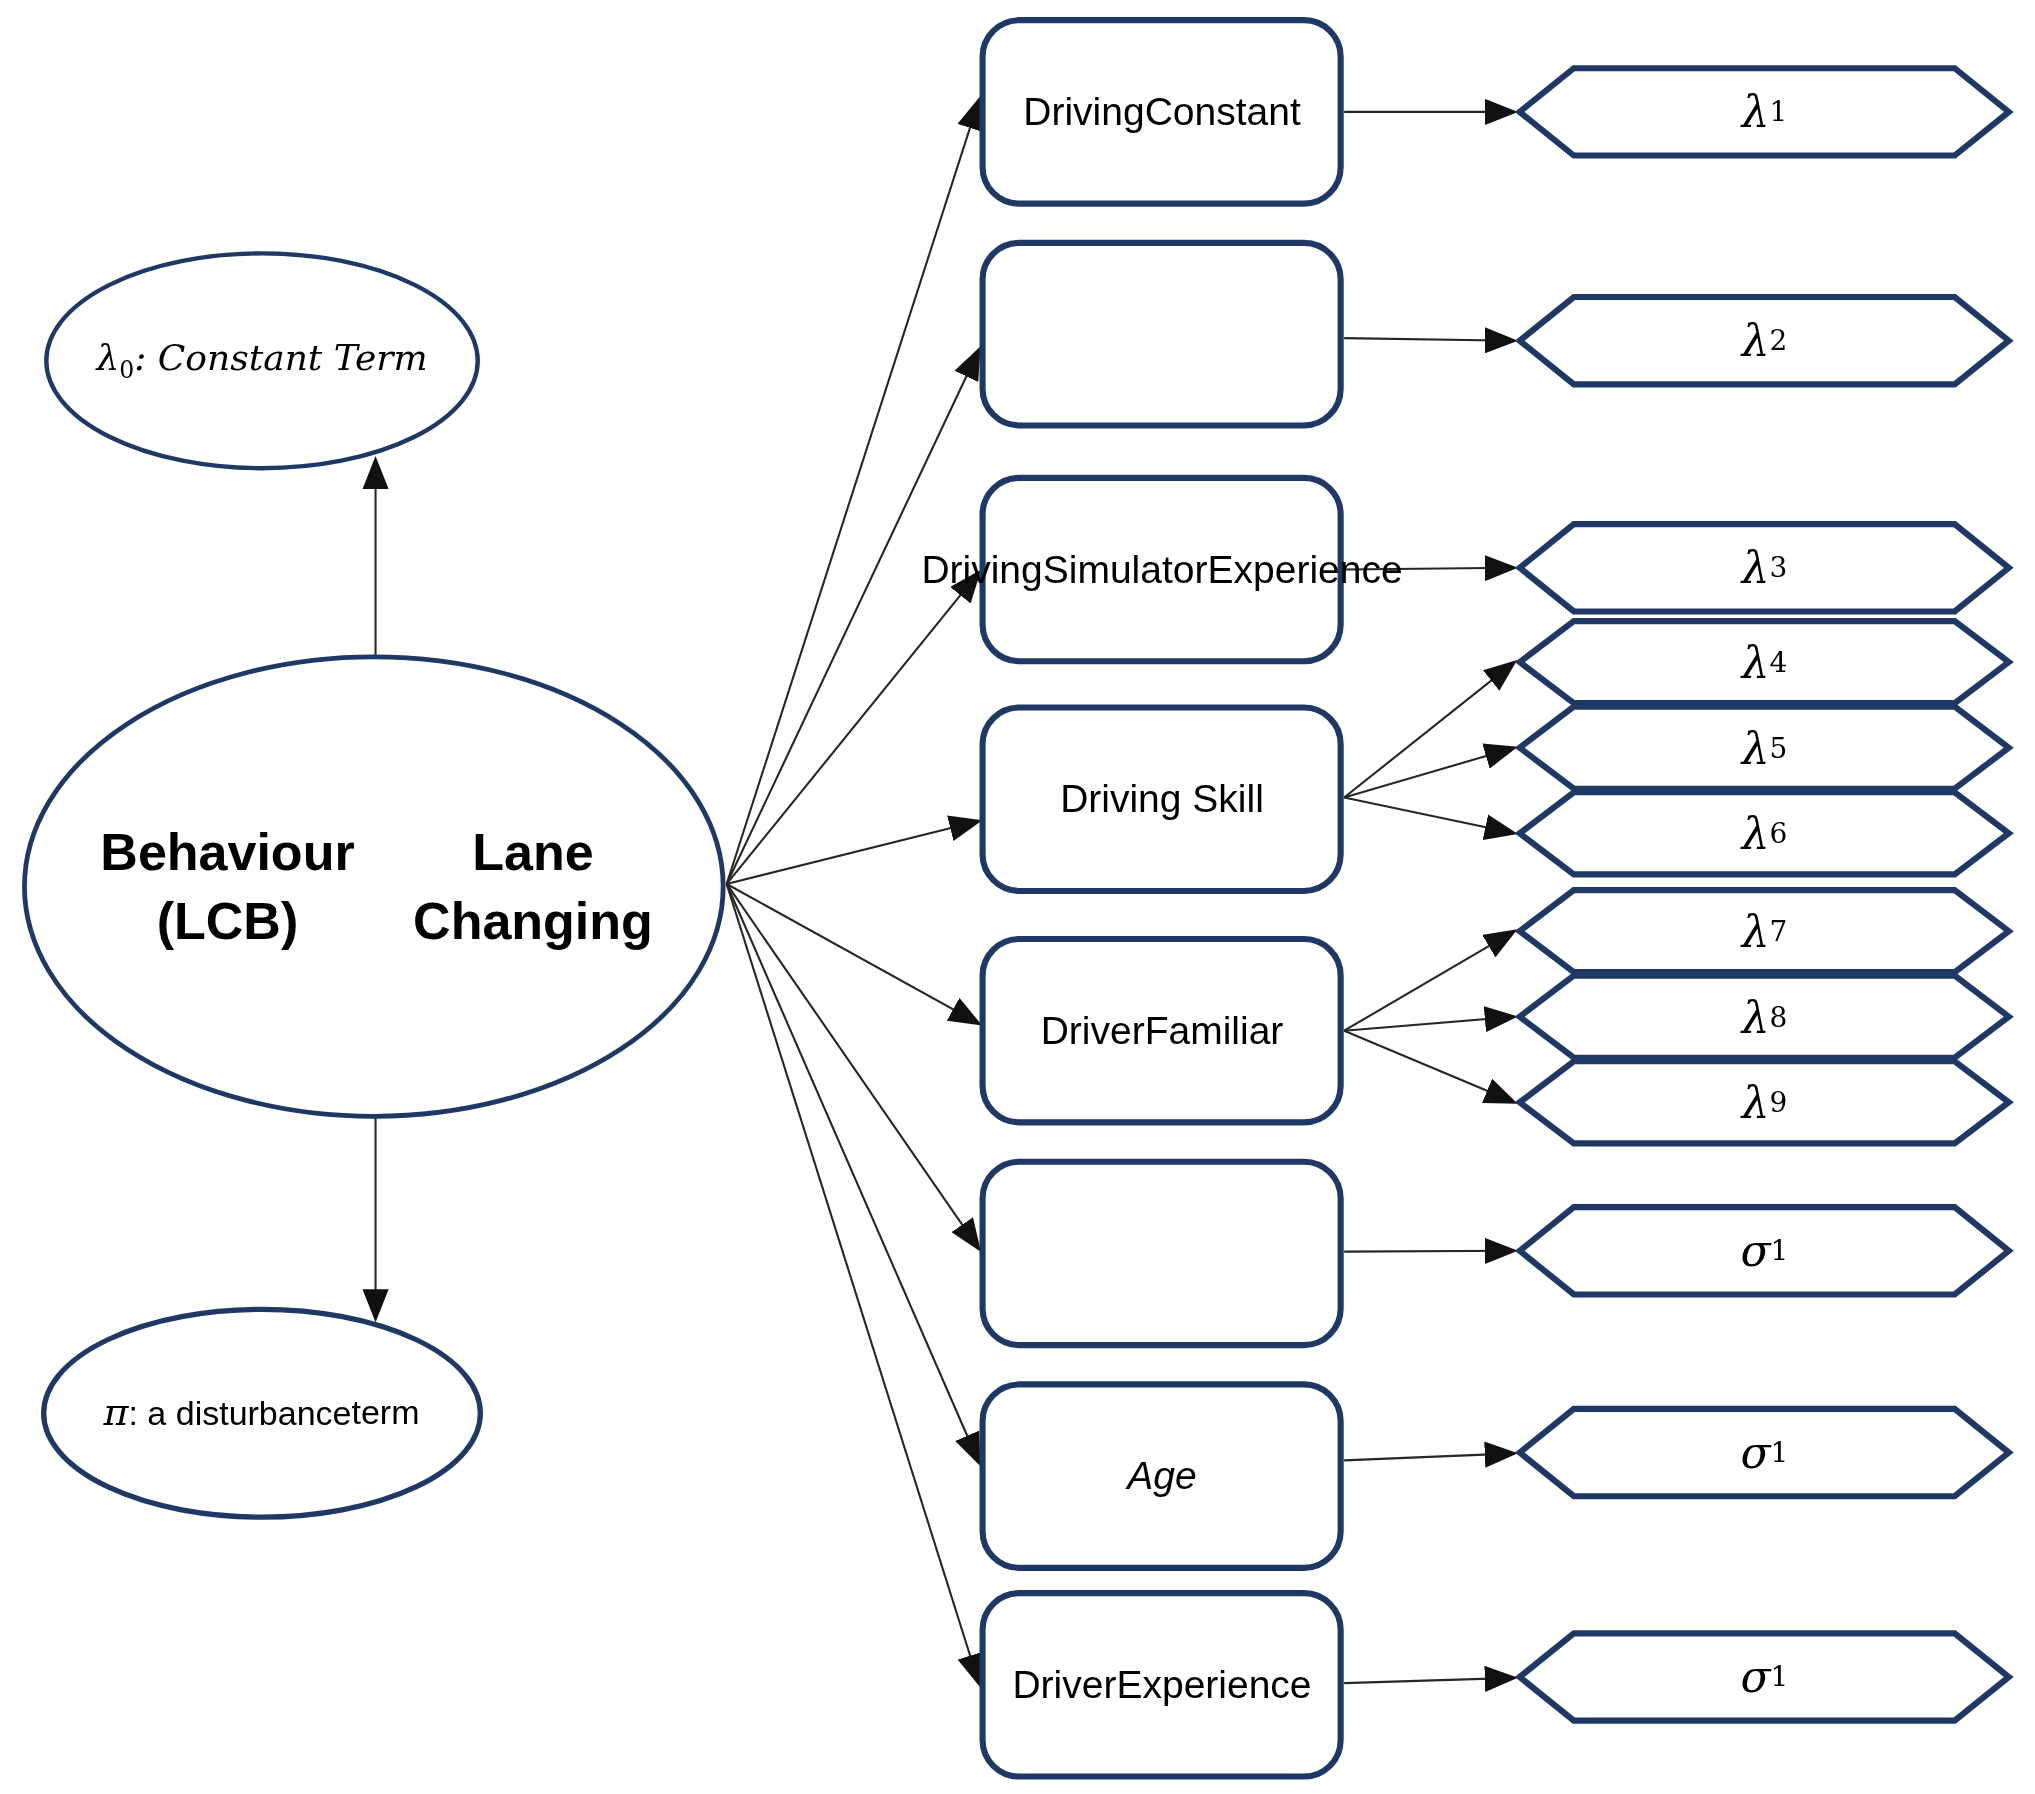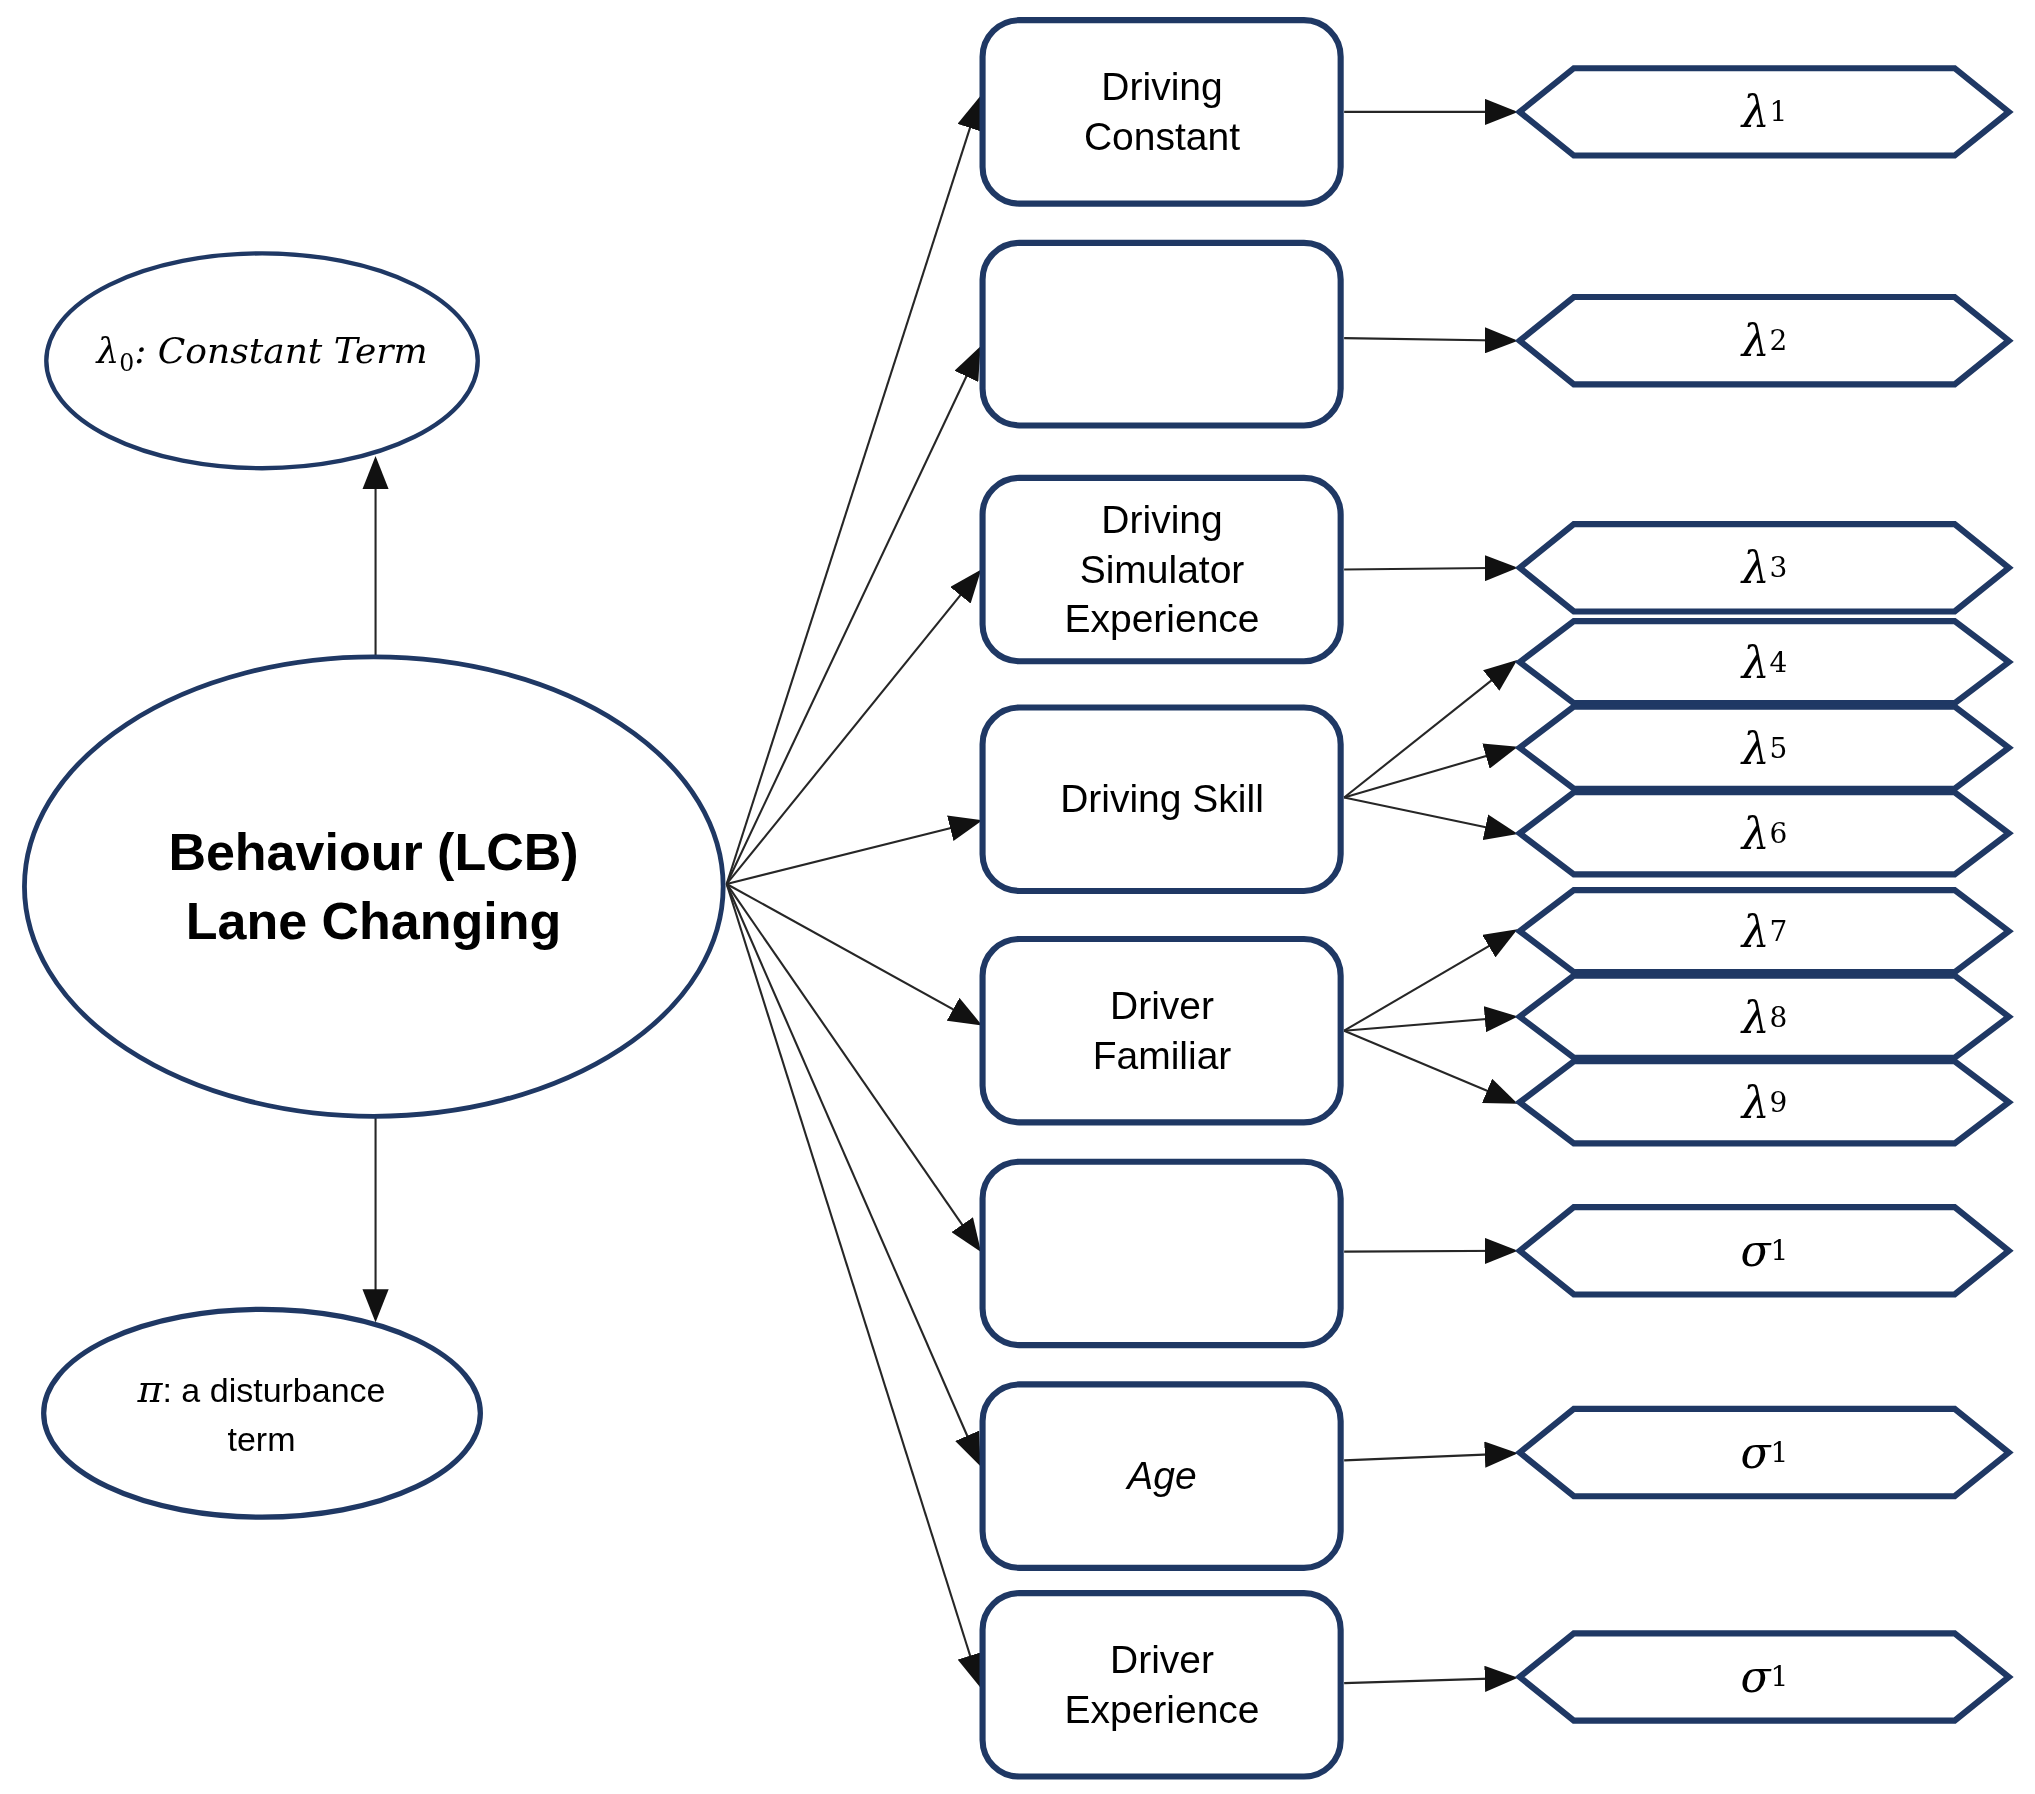--- a/index.html
+++ b/index.html
@@ -8,21 +8,21 @@
     width:2035px; height:1795px;
     background:var(--bg,#ffffff);
     font-family:"Liberation Sans", sans-serif;
     color:var(--text,#000);
     overflow:hidden;
   }
   svg.wire { position:absolute; left:0; top:0; }
 
   .lbl {
     position:absolute;
-    display:flex; flex-direction:column;
+    display:flex; flex-direction:row;
     align-items:center; justify-content:center;
     text-align:center;
     pointer-events:none;
   }
   .boxlbl { font-size:39px; line-height:1.27; color:#000; }
   .lcblbl { font-weight:bold; font-size:52px; line-height:1.32; color:#000; }
   .constlbl { font-size:36px; font-family:"DejaVu Serif", serif; font-style:italic; }
   .constlbl sub { font-size:23.6px; font-style:normal; }
   .pilbl { font-size:34px; line-height:1.4; }
   .pilbl .pisym { font-family:"DejaVu Serif", serif; font-style:italic; font-size:38px; }
@@ -95,21 +95,21 @@
       <polygon points="1740,954 1802,907 2238,907 2300,954 2238,1001 1802,1001"></polygon>
       <polygon points="1740,1066 1802,1019 2238,1019 2300,1066 2238,1113 1802,1113"></polygon>
       <polygon points="1740,1164 1802,1117 2238,1117 2300,1164 2238,1211 1802,1211"></polygon>
       <polygon points="1740,1262 1802,1215 2238,1215 2300,1262 2238,1309 1802,1309"></polygon>
       <polygon points="1740,1432 1802,1382 2238,1382 2300,1432 2238,1482 1802,1482"></polygon>
       <polygon points="1740,1663 1802,1613 2238,1613 2300,1663 2238,1713 1802,1713"></polygon>
       <polygon points="1740,1920 1802,1870 2238,1870 2300,1920 2238,1970 1802,1970"></polygon>
     </g>
   </svg>
 
-  <div class="lbl constlbl" style="left:48px; top:300px; width:428px; height:107px;text-align:center;">
+  <div class="lbl constlbl" style="left:48px; top:307px; width:428px; height:107px;text-align:center;">
     <span class="row"><span>λ</span><sub>0</sub><span>: Constant Term</span></span>
   </div>
 
   <div class="lbl lcblbl" style="left:68px; top:769px; width:611px; height:236px;">
     <span class="row">Behaviour (LCB)</span>
     <span class="row">Lane Changing</span>
   </div>
 
   <div class="lbl pilbl" style="left:52px; top:1343px; width:419px; height:140px;">
     <span class="row"><span class="pisym">π</span><span>: a disturbance</span></span>

